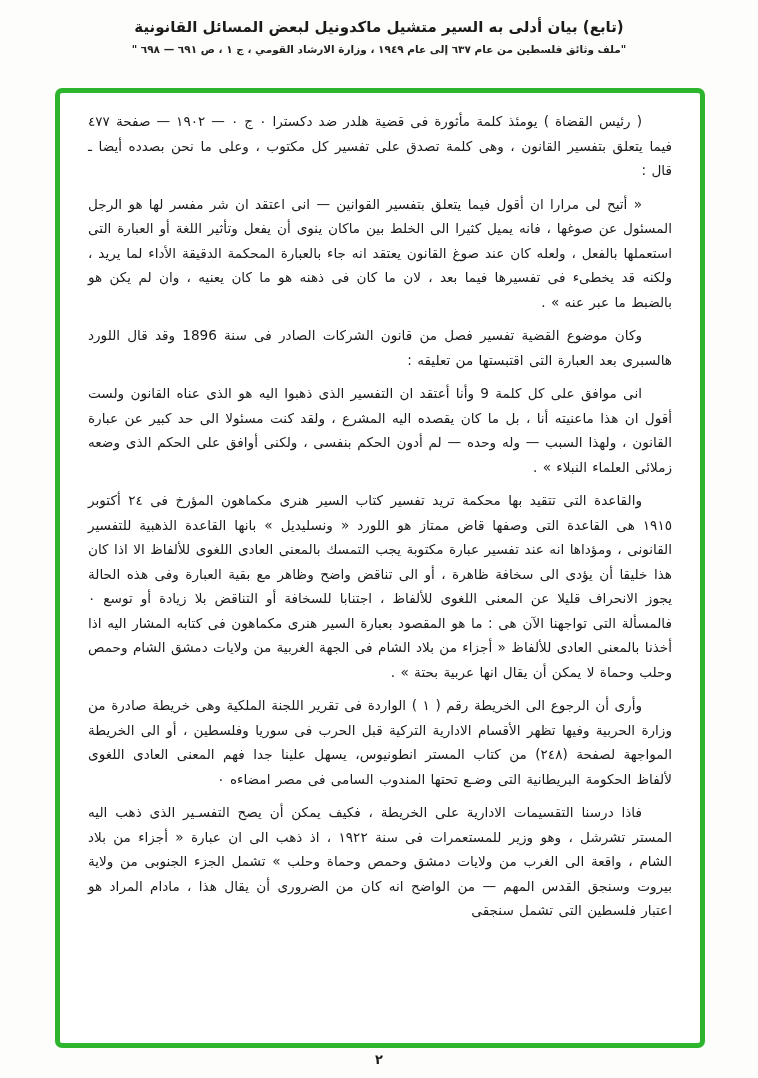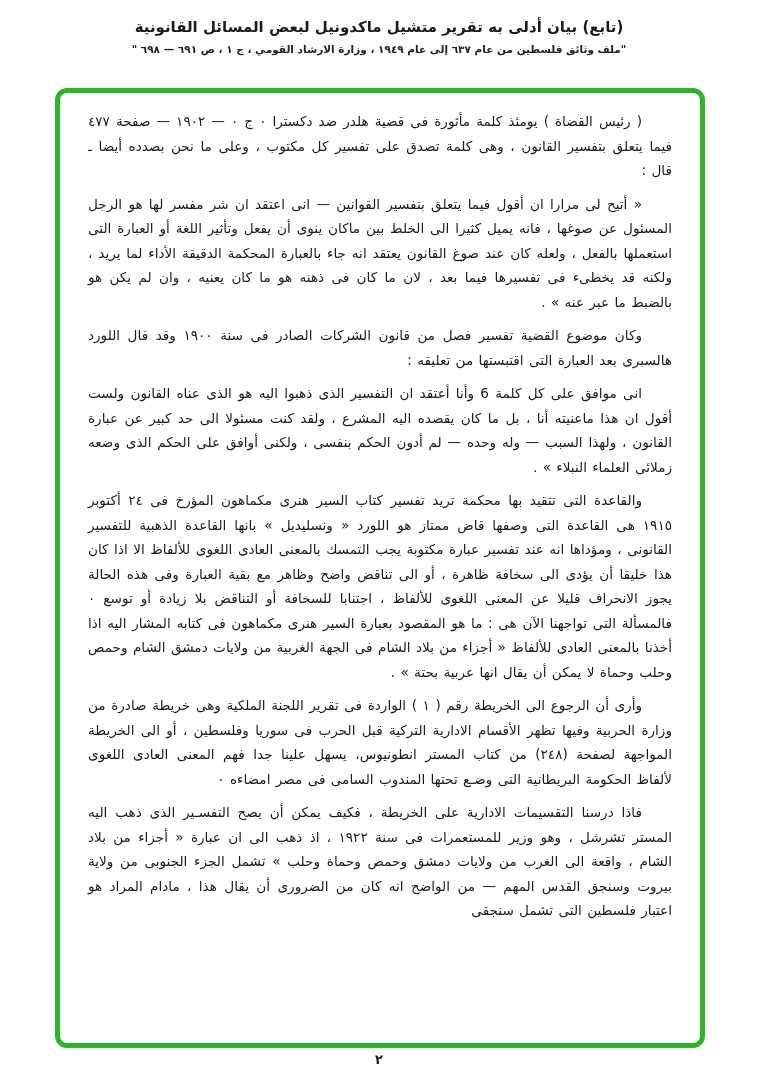--- a/index.html
+++ b/index.html
@@ -32,21 +32,21 @@
     color: #222;
   }
   .frame {
     position: absolute;
     top: 88px;
     left: 55px;
     width: 650px;
     height: 960px;
     box-sizing: border-box;
     border: 5px solid #2db52d;
-    border-radius: 12px;
+    border-radius: 7px;
     background: #ffffff;
     overflow: hidden;
   }
   .content {
     direction: rtl;
     text-align: justify;
     padding: 16px 28px 10px 28px;
     font-size: 13.6px;
     line-height: 24.5px;
   }
@@ -63,29 +63,29 @@
     text-align: center;
     font-size: 13px;
     font-weight: bold;
     direction: rtl;
   }
 </style>
 </head>
 <body>
 
 <div class="header">
-  <div class="header-title">(تابع) بيان أدلى به تقرير متشيل ماكدونيل لبعض المسائل القانونية</div>
+  <div class="header-title">(تابع) بيان أدلى به السير متشيل ماكدونيل لبعض المسائل القانونية</div>
   <div class="header-source">"ملف وثائق فلسطين من عام ٦٣٧ إلى عام ١٩٤٩ ، وزارة الارشاد القومي ، ج ١ ، ص ٦٩١ — ٦٩٨ "</div>
 </div>
 
 <div class="frame">
   <div class="content">
     <p>( رئيس القضاة ) يومئذ كلمة مأثورة فى قضية هلدر ضد دكسترا ٠ ج ٠ — ١٩٠٢ — صفحة ٤٧٧ فيما يتعلق بتفسير القانون ، وهى كلمة تصدق على تفسير كل مكتوب ، وعلى ما نحن بصدده أيضا ـ قال :</p>
     <p>« أتيح لى مرارا ان أقول فيما يتعلق بتفسير القوانين — انى اعتقد ان شر مفسر لها هو الرجل المسئول عن صوغها ، فانه يميل كثيرا الى الخلط بين ماكان ينوى أن يفعل وتأثير اللغة أو العبارة التى استعملها بالفعل ، ولعله كان عند صوغ القانون يعتقد انه جاء بالعبارة المحكمة الدقيقة الأداء لما يريد ، ولكنه قد يخطىء فى تفسيرها فيما بعد ، لان ما كان فى ذهنه هو ما كان يعنيه ، وان لم يكن هو بالضبط ما عبر عنه » .</p>
-    <p>وكان موضوع القضية تفسير فصل من قانون الشركات الصادر فى سنة ١٩٠٠ وقد قال اللورد هالسبرى بعد العبارة التى اقتبستها من تعليقه :</p>
-    <p>انى موافق على كل كلمة 6 وأنا أعتقد ان التفسير الذى ذهبوا اليه هو الذى عناه القانون ولست أقول ان هذا ماعنيته أنا ، بل ما كان يقصده اليه المشرع ، ولقد كنت مسئولا الى حد كبير عن عبارة القانون ، ولهذا السبب — وله وحده — لم أدون الحكم بنفسى ، ولكنى أوافق على الحكم الذى وضعه زملائى العلماء النبلاء » .</p>
+    <p>وكان موضوع القضية تفسير فصل من قانون الشركات الصادر فى سنة 1896 وقد قال اللورد هالسبرى بعد العبارة التى اقتبستها من تعليقه :</p>
+    <p>انى موافق على كل كلمة 9 وأنا أعتقد ان التفسير الذى ذهبوا اليه هو الذى عناه القانون ولست أقول ان هذا ماعنيته أنا ، بل ما كان يقصده اليه المشرع ، ولقد كنت مسئولا الى حد كبير عن عبارة القانون ، ولهذا السبب — وله وحده — لم أدون الحكم بنفسى ، ولكنى أوافق على الحكم الذى وضعه زملائى العلماء النبلاء » .</p>
     <p>والقاعدة التى تتقيد بها محكمة تريد تفسير كتاب السير هنرى مكماهون المؤرخ فى ٢٤ أكتوبر ١٩١٥ هى القاعدة التى وصفها قاض ممتاز هو اللورد « ونسليديل » بانها القاعدة الذهبية للتفسير القانونى ، ومؤداها انه عند تفسير عبارة مكتوبة يجب التمسك بالمعنى العادى اللغوى للألفاظ الا اذا كان هذا خليقا أن يؤدى الى سخافة ظاهرة ، أو الى تناقض واضح وظاهر مع بقية العبارة وفى هذه الحالة يجوز الانحراف قليلا عن المعنى اللغوى للألفاظ ، اجتنابا للسخافة أو التناقض بلا زيادة أو توسع ٠ فالمسألة التى تواجهنا الآن هى : ما هو المقصود بعبارة السير هنرى مكماهون فى كتابه المشار اليه اذا أخذنا بالمعنى العادى للألفاظ « أجزاء من بلاد الشام فى الجهة الغربية من ولايات دمشق الشام وحمص وحلب وحماة لا يمكن أن يقال انها عربية بحتة » .</p>
     <p>وأرى أن الرجوع الى الخريطة رقم ( ١ ) الواردة فى تقرير اللجنة الملكية وهى خريطة صادرة من وزارة الحربية وفيها تظهر الأقسام الادارية التركية قبل الحرب فى سوريا وفلسطين ، أو الى الخريطة المواجهة لصفحة (٢٤٨) من كتاب المستر انطونيوس، يسهل علينا جدا فهم المعنى العادى اللغوى لألفاظ الحكومة البريطانية التى وضـع تحتها المندوب السامى فى مصر امضاءه ٠</p>
     <p>فاذا درسنا التقسيمات الادارية على الخريطة ، فكيف يمكن أن يصح التفسـير الذى ذهب اليه المستر تشرشل ، وهو وزير للمستعمرات فى سنة ١٩٢٢ ، اذ ذهب الى ان عبارة « أجزاء من بلاد الشام ، واقعة الى الغرب من ولايات دمشق وحمص وحماة وحلب » تشمل الجزء الجنوبى من ولاية بيروت وسنجق القدس المهم — من الواضح انه كان من الضرورى أن يقال هذا ، مادام المراد هو اعتبار فلسطين التى تشمل سنجقى</p>
   </div>
 </div>
 
 <div class="page-number">٢</div>
 
 </body></html>

